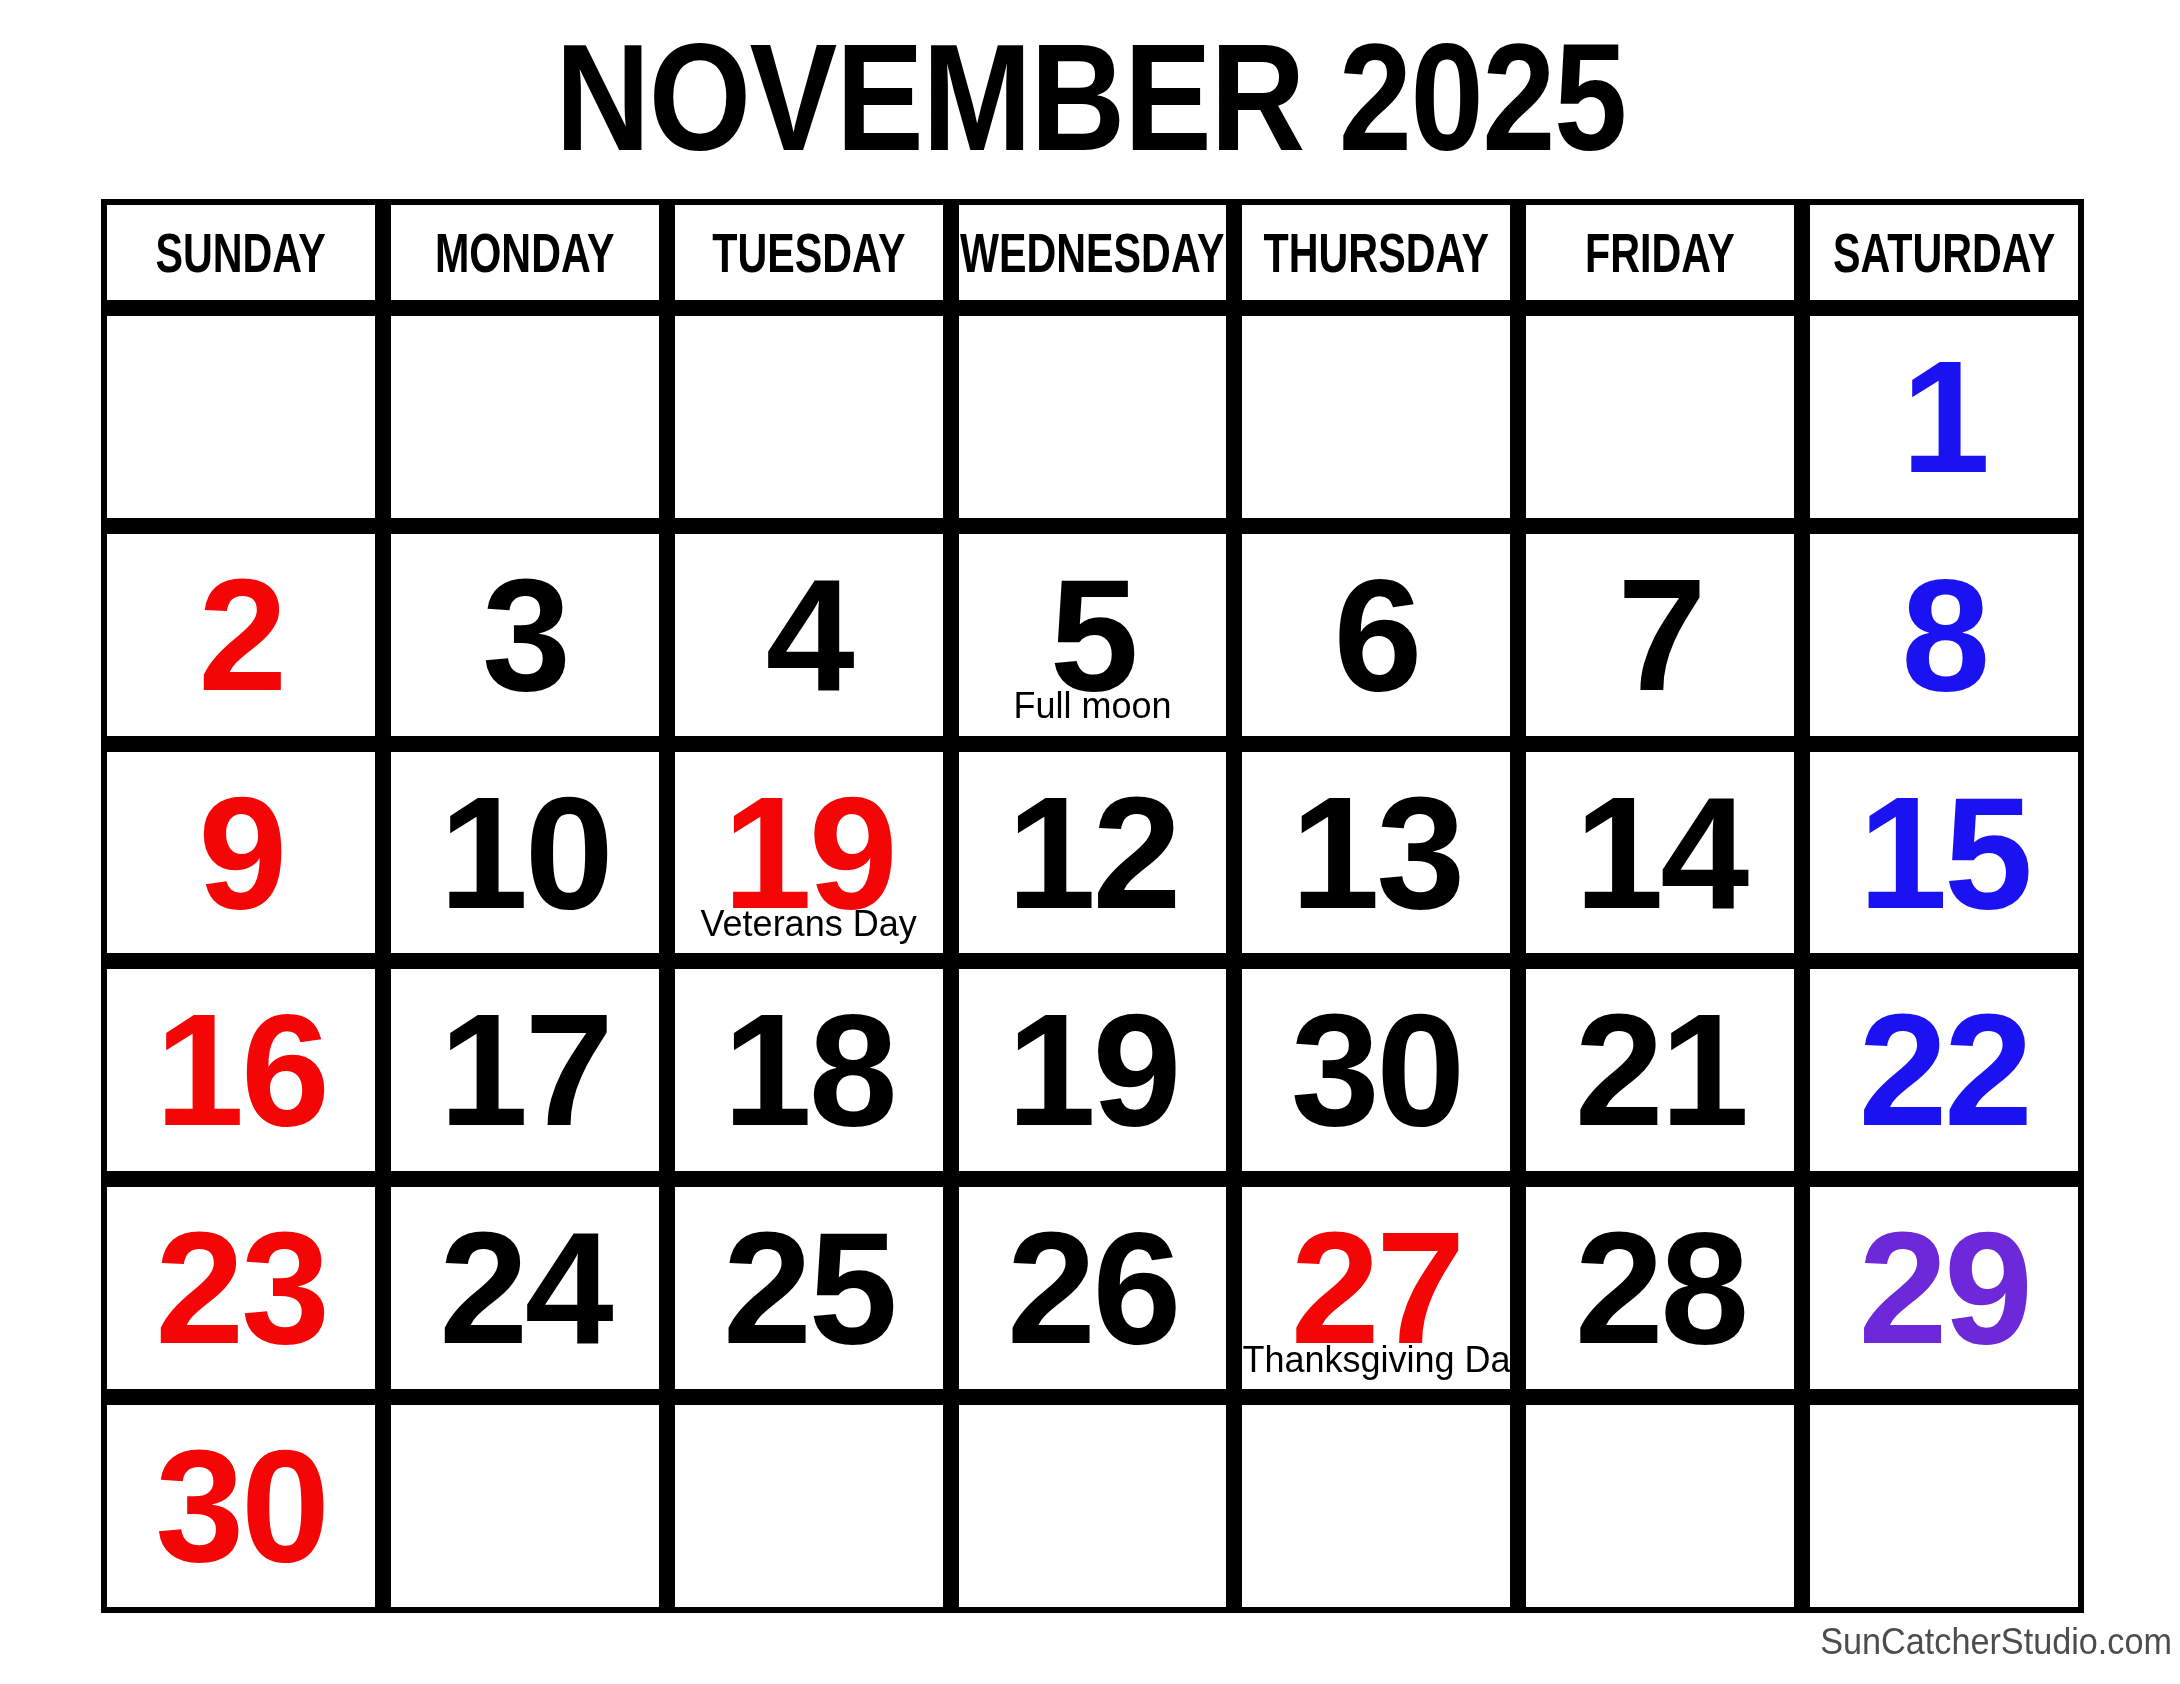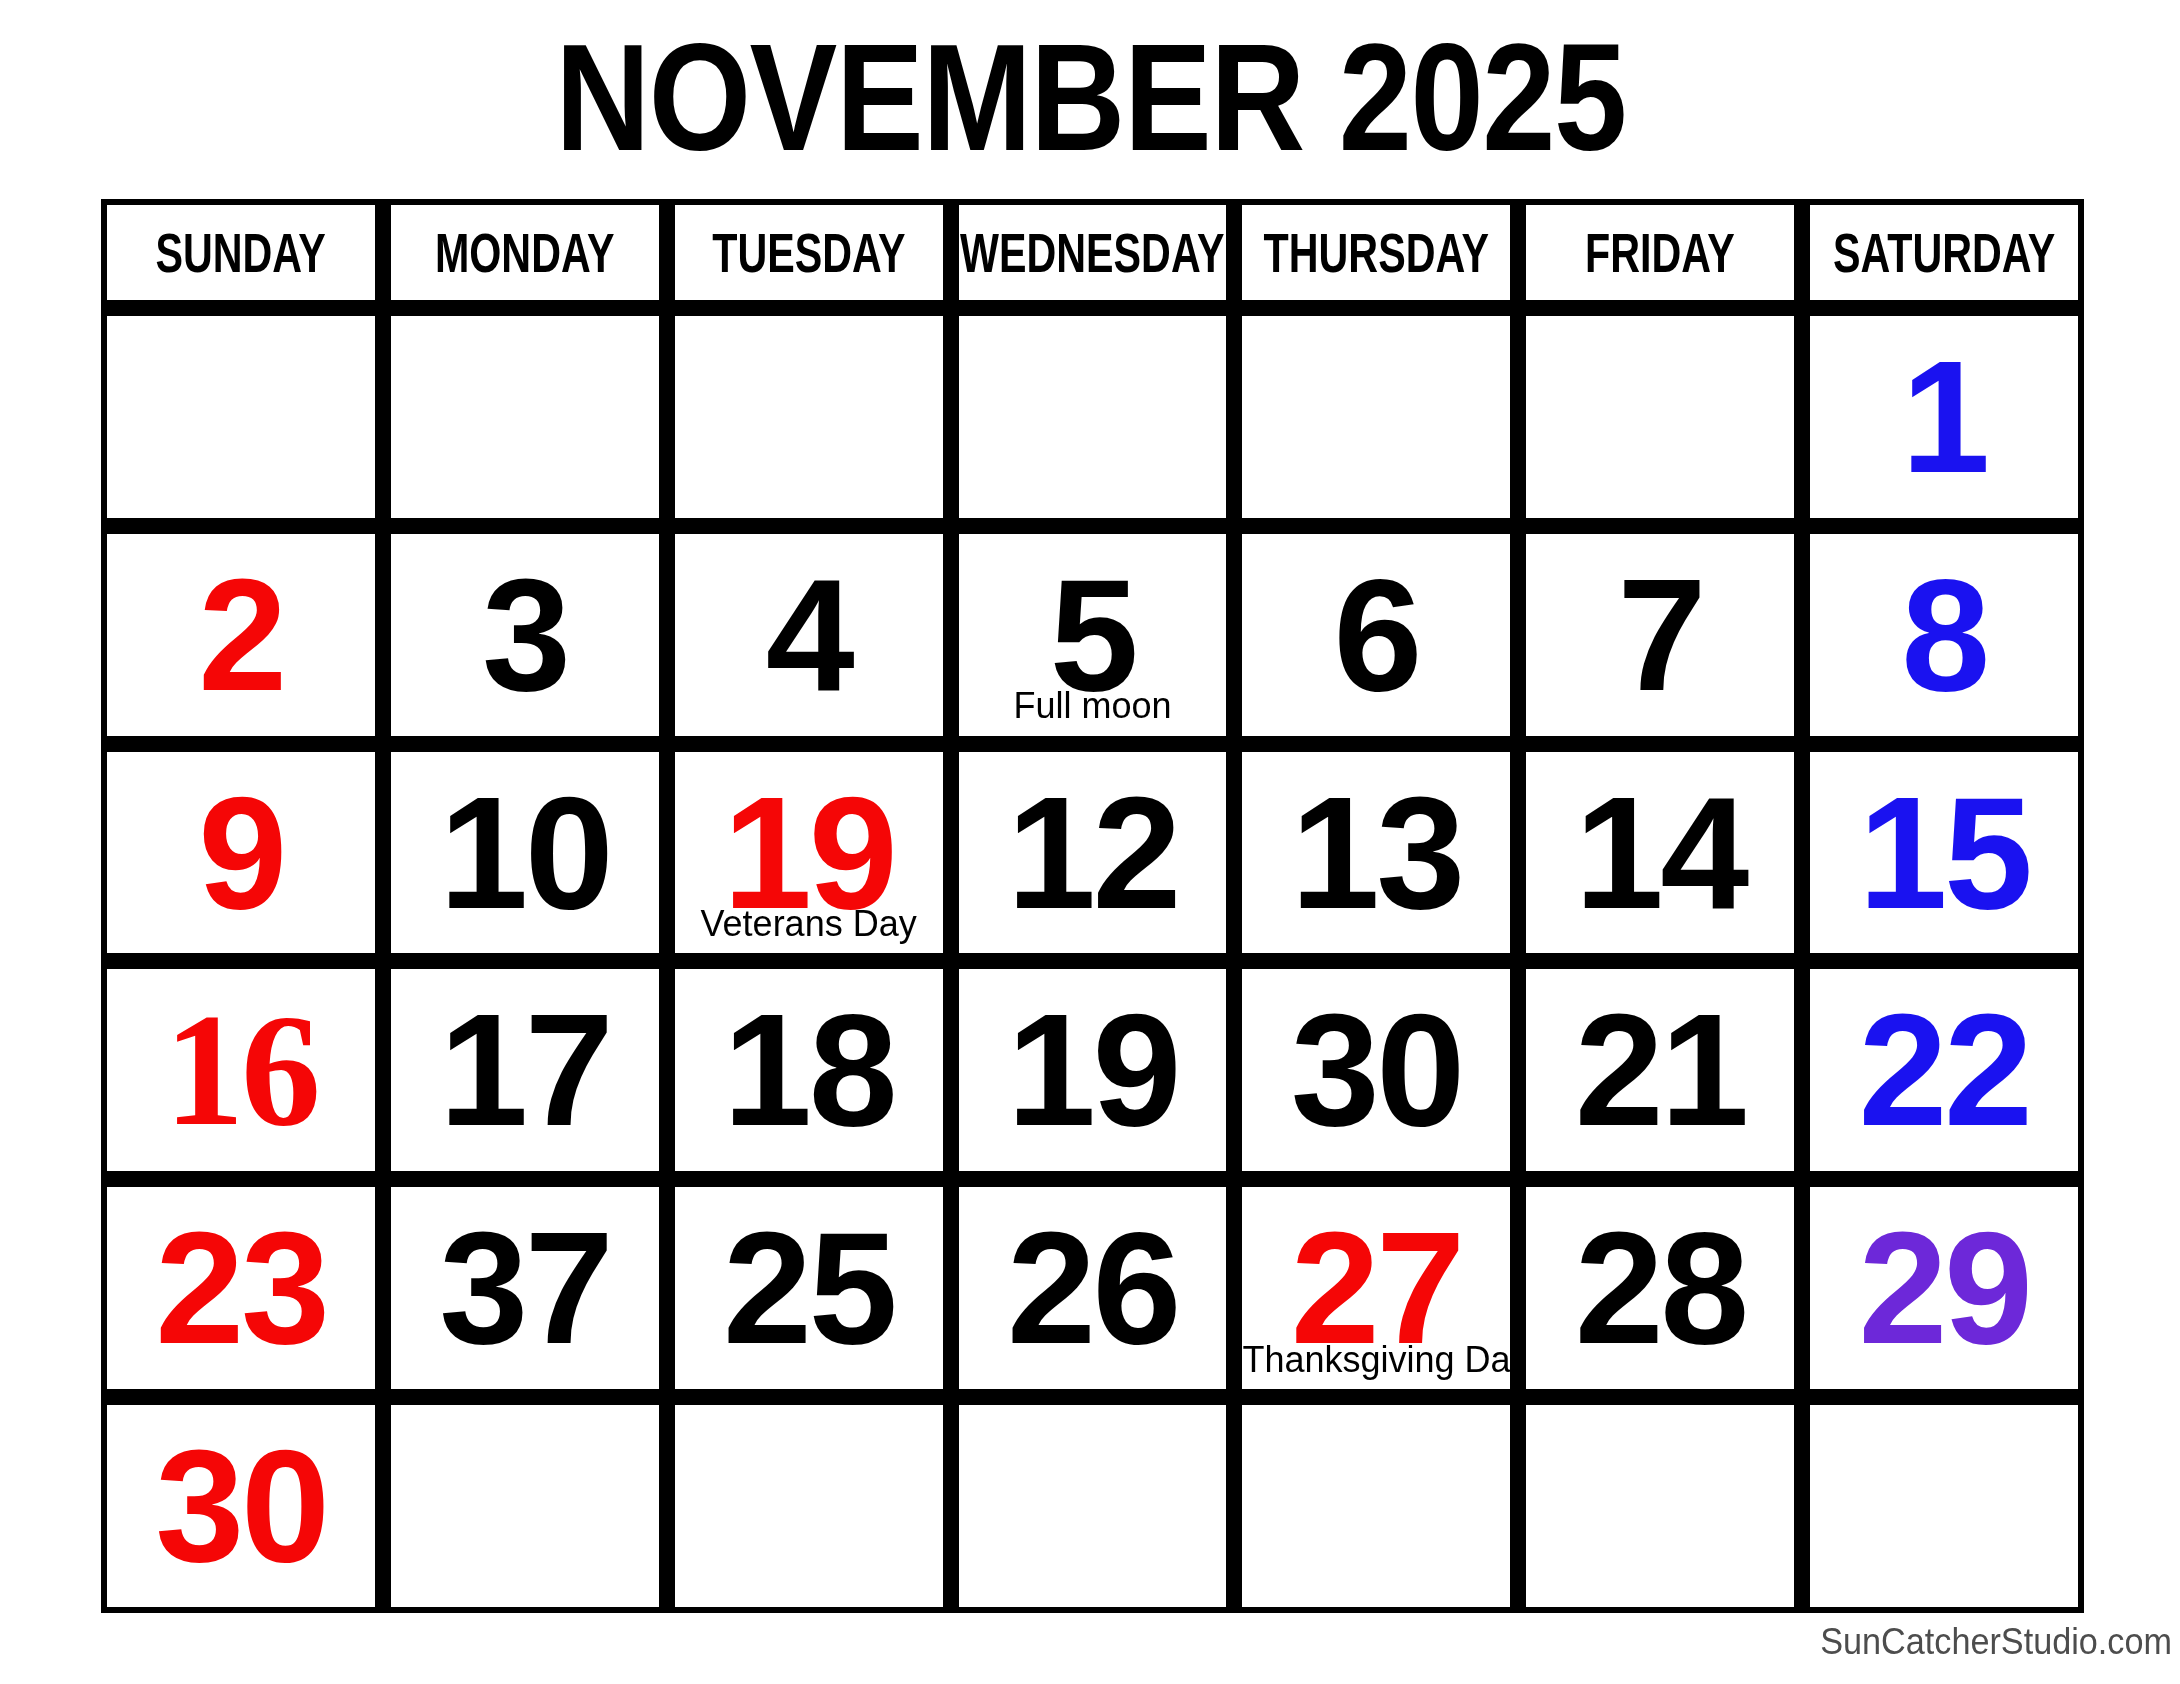--- a/index.html
+++ b/index.html
@@ -182,21 +182,21 @@
       <div class="day-cell">
         <span class="day-number" style="color: rgb(0, 0, 0);">13</span>
       </div>
       <div class="day-cell">
         <span class="day-number" style="color: rgb(0, 0, 0);">14</span>
       </div>
       <div class="day-cell">
         <span class="day-number" style="color: rgb(26, 18, 240);">15</span>
       </div>
       <div class="day-cell">
-        <span class="day-number" style="color: rgb(245, 6, 6); font-family: Liberation Serif, serif;">16</span>
+        <span class="day-number" style="color: rgb(245, 6, 6);">16</span>
       </div>
       <div class="day-cell">
         <span class="day-number" style="color: rgb(0, 0, 0);">17</span>
       </div>
       <div class="day-cell">
         <span class="day-number" style="color: rgb(0, 0, 0);">18</span>
       </div>
       <div class="day-cell">
         <span class="day-number" style="color: rgb(0, 0, 0);">19</span>
       </div>
@@ -206,21 +206,21 @@
       <div class="day-cell">
         <span class="day-number" style="color: rgb(0, 0, 0);">21</span>
       </div>
       <div class="day-cell">
         <span class="day-number" style="color: rgb(26, 18, 240);">22</span>
       </div>
       <div class="day-cell">
         <span class="day-number" style="color: rgb(245, 6, 6);">23</span>
       </div>
       <div class="day-cell">
-        <span class="day-number" style="color: rgb(0, 0, 0);">37</span>
+        <span class="day-number" style="color: rgb(0, 0, 0);">24</span>
       </div>
       <div class="day-cell">
         <span class="day-number" style="color: rgb(0, 0, 0);">25</span>
       </div>
       <div class="day-cell">
         <span class="day-number" style="color: rgb(0, 0, 0);">26</span>
       </div>
       <div class="day-cell">
         <span class="day-number" style="color: rgb(245, 6, 6);">27</span>
         <span class="day-note">Thanksgiving Day</span>

